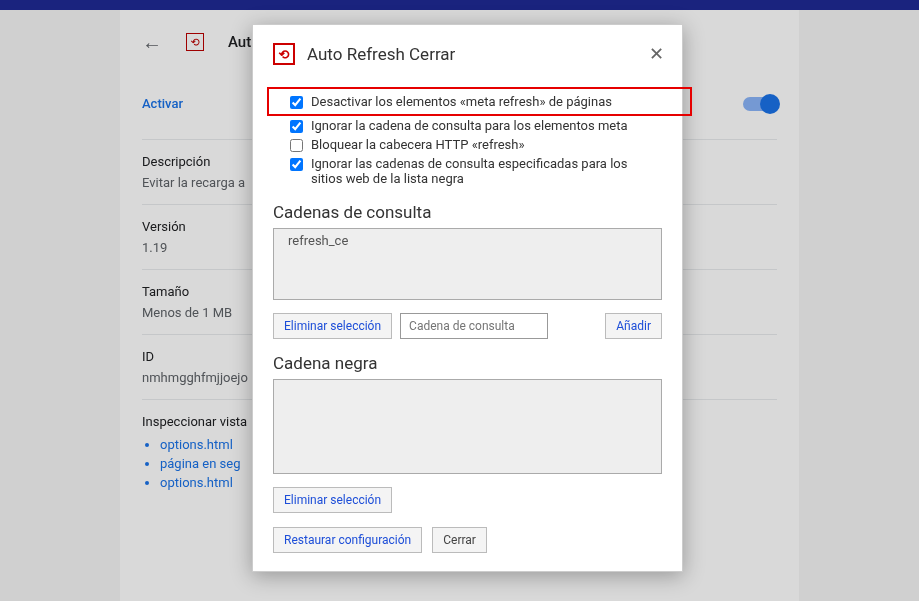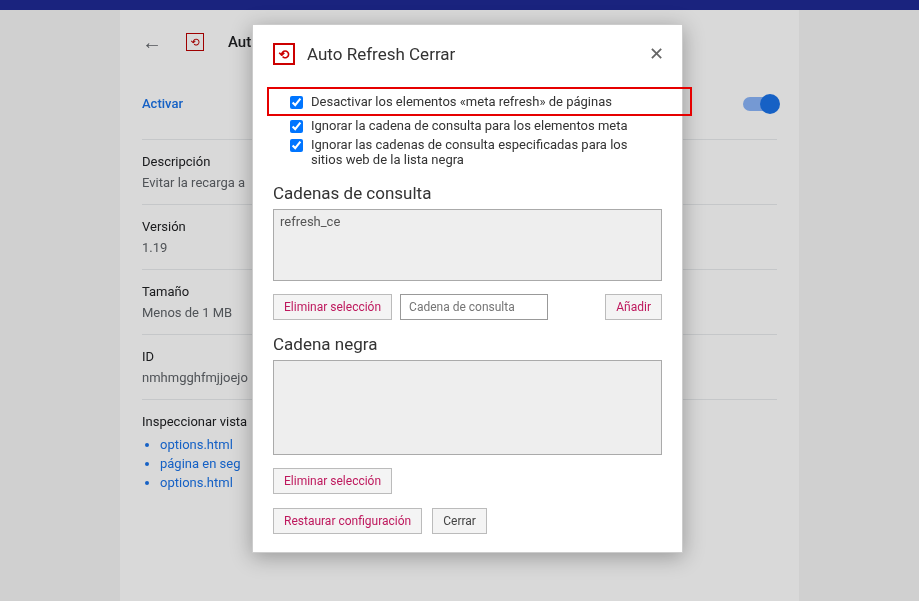--- a/index.html
+++ b/index.html
@@ -157,21 +157,21 @@
       color: #333;
       margin-top: 14px;
       margin-bottom: 6px;
       font-weight: normal;
     }
     .listbox {
       width: 100%;
       height: 72px;
       border: 1px solid #aaa;
       background: #eee;
-      padding: 4px 6px;
+      padding: 4px 14px;
       font-size: 13px;
       color: #555;
       resize: none;
       font-family: inherit;
       overflow-y: scroll;
     }
     .listbox-tall { height: 95px; }
     .controls-row {
       display: flex;
       gap: 8px;
@@ -181,21 +181,21 @@
     .btn {
       background: #f4f4f4;
       border: 1px solid #bbb;
       padding: 5px 10px;
       font-size: 12px;
       color: #444;
       cursor: pointer;
       font-family: inherit;
     }
     .btn:disabled, .btn.disabled {
-      color: #be185d;
+      color: #1d4ed8;
       background: #f4f4f4;
     }
     .text-input {
       border: 1px solid #999;
       padding: 5px 8px;
       font-size: 12px;
       width: 148px;
       font-family: inherit;
     }
     .spacer { flex: 1; }
@@ -265,20 +265,24 @@
     <label class="checkbox-row">
       <input type="checkbox" checked="" style="">
       <span>Desactivar los elementos «meta refresh» de páginas</span>
     </label>
   </div>
   <label class="checkbox-row">
     <input type="checkbox" checked="" style="">
     <span>Ignorar la cadena de consulta para los elementos meta</span>
   </label>
   <label class="checkbox-row">
+    <input type="checkbox" style="">
+    <span>Bloquear la cabecera HTTP «refresh»</span>
+  </label>
+  <label class="checkbox-row">
     <input type="checkbox" checked="" style="">
     <span>Ignorar las cadenas de consulta especificadas para los sitios web de la lista negra</span>
   </label>
 
   <div class="section-h">Cadenas de consulta</div>
   <textarea class="listbox" readonly="" style="">refresh_ce</textarea>
 
   <div class="controls-row">
     <button class="btn disabled">Eliminar selección</button>
     <input class="text-input" type="text" placeholder="Cadena de consulta" style="">

